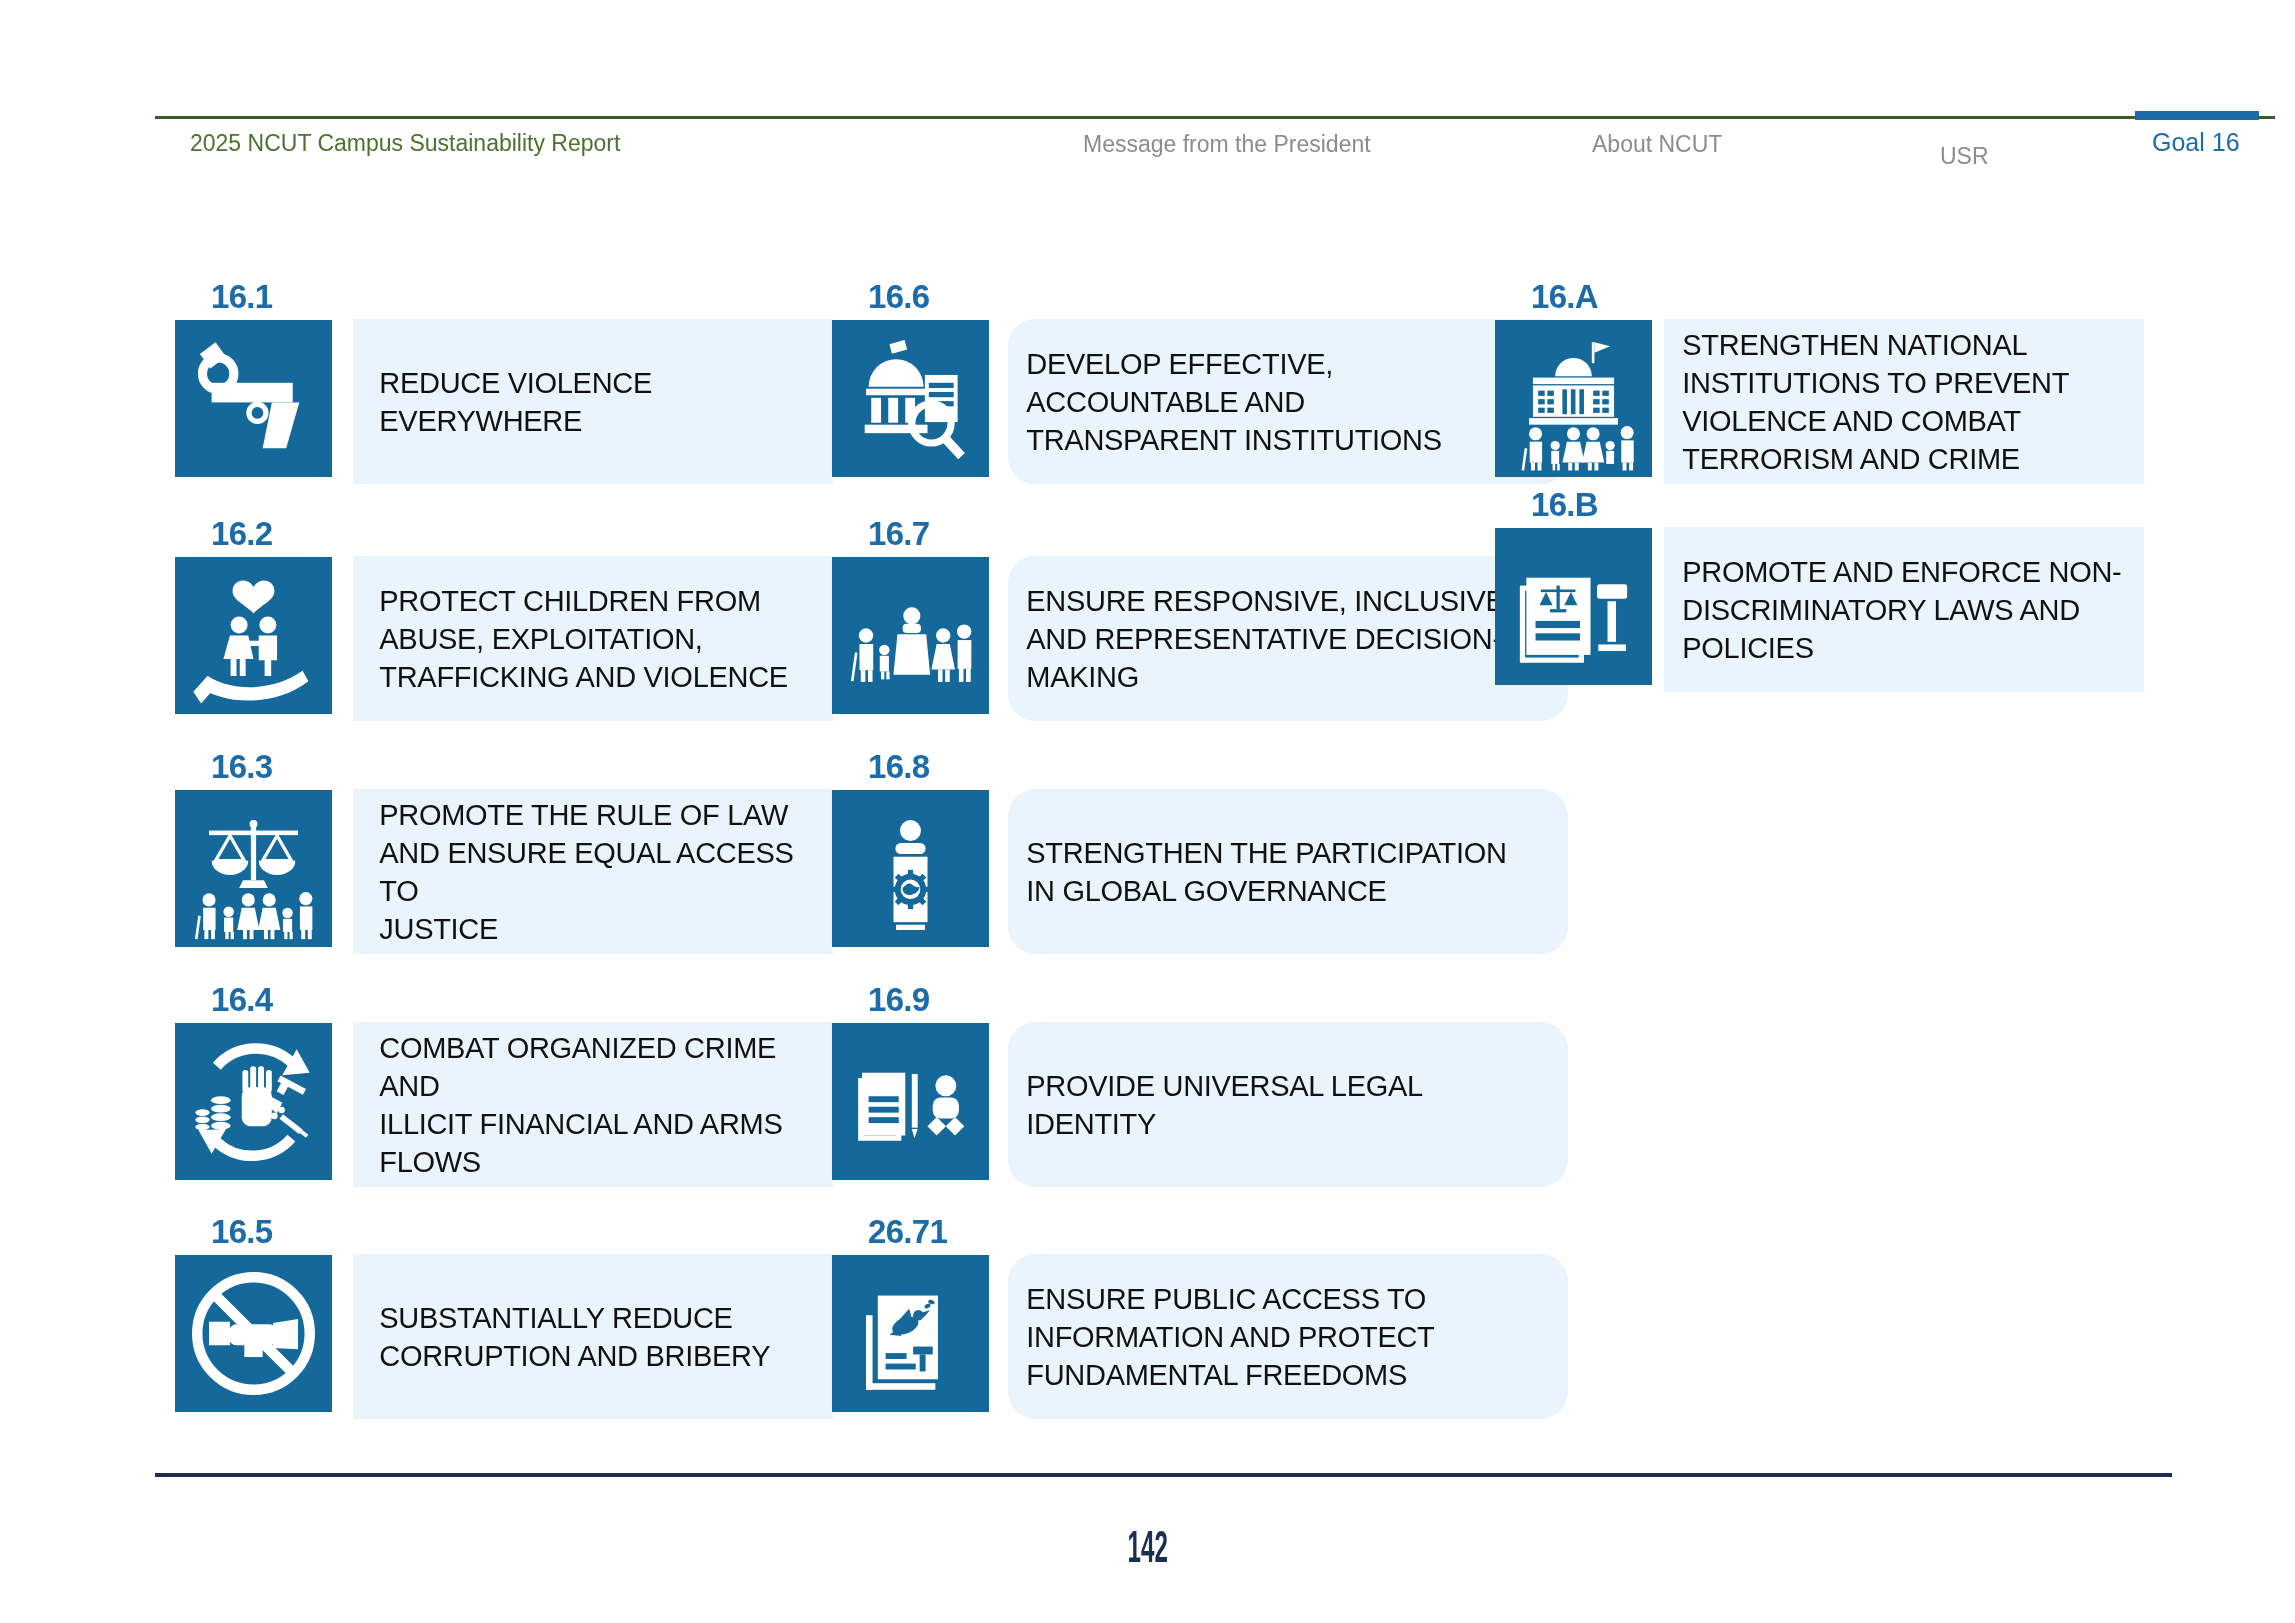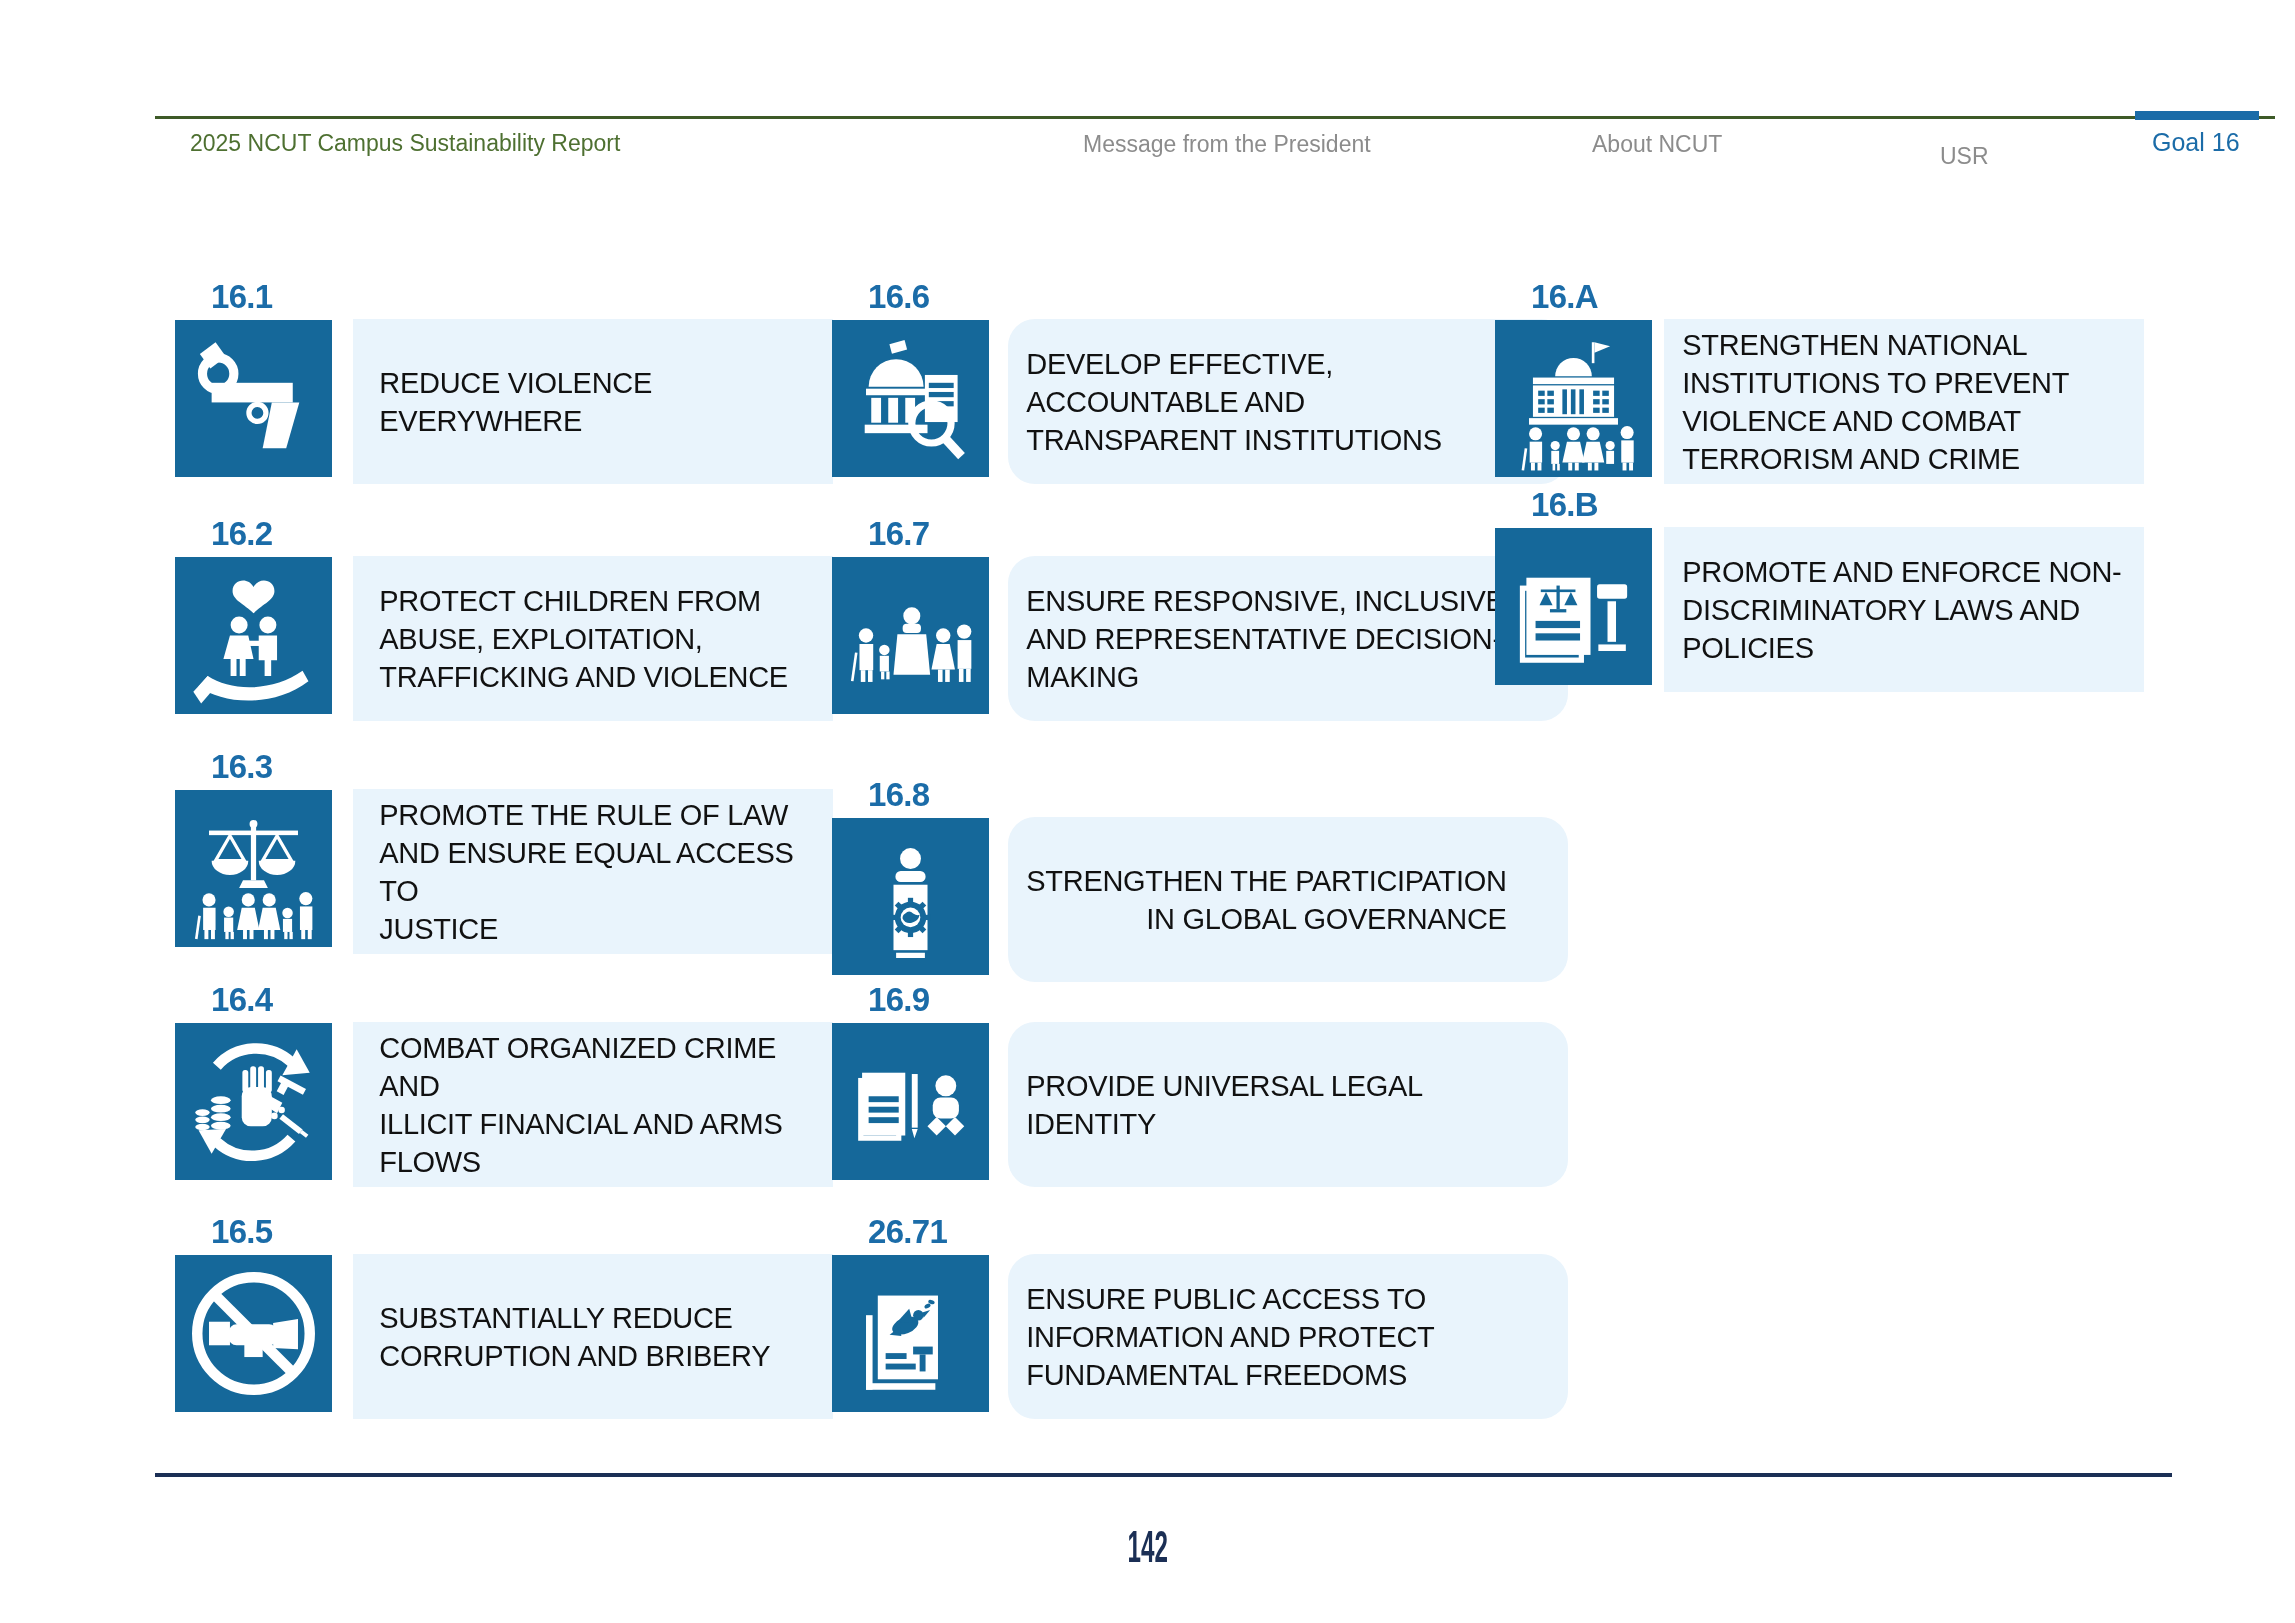--- a/index.html
+++ b/index.html
@@ -245,21 +245,21 @@
         <rect class="ic-w" x="205" y="171" width="7" height="20"></rect>
     </svg>
   </div>
   <div class="box">
     <p>ENSURE RESPONSIVE, INCLUSIVE
 AND REPRESENTATIVE DECISION-
 MAKING</p>
   </div>
 </div>
 
-<div class="card col1" style="left:832px;top:776px;text-align:right;">
+<div class="card col1" style="left:832px;top:748px;">
   <div class="num">16.8</div>
   <div class="tile">
     <svg viewBox="0 0 240 240">
       <circle class="ic-w" cx="120" cy="62" r="16"></circle>
       <rect class="ic-w" x="97" y="81" width="46" height="17" rx="8"></rect>
       <rect class="ic-w" x="94" y="102" width="52" height="100"></rect>
       <rect class="ic-w" x="98" y="206" width="44" height="8"></rect>
       <g class="ic-b">
         <circle cx="120" cy="152" r="24"></circle>
         <rect x="116" y="122" width="8" height="10"></rect>

